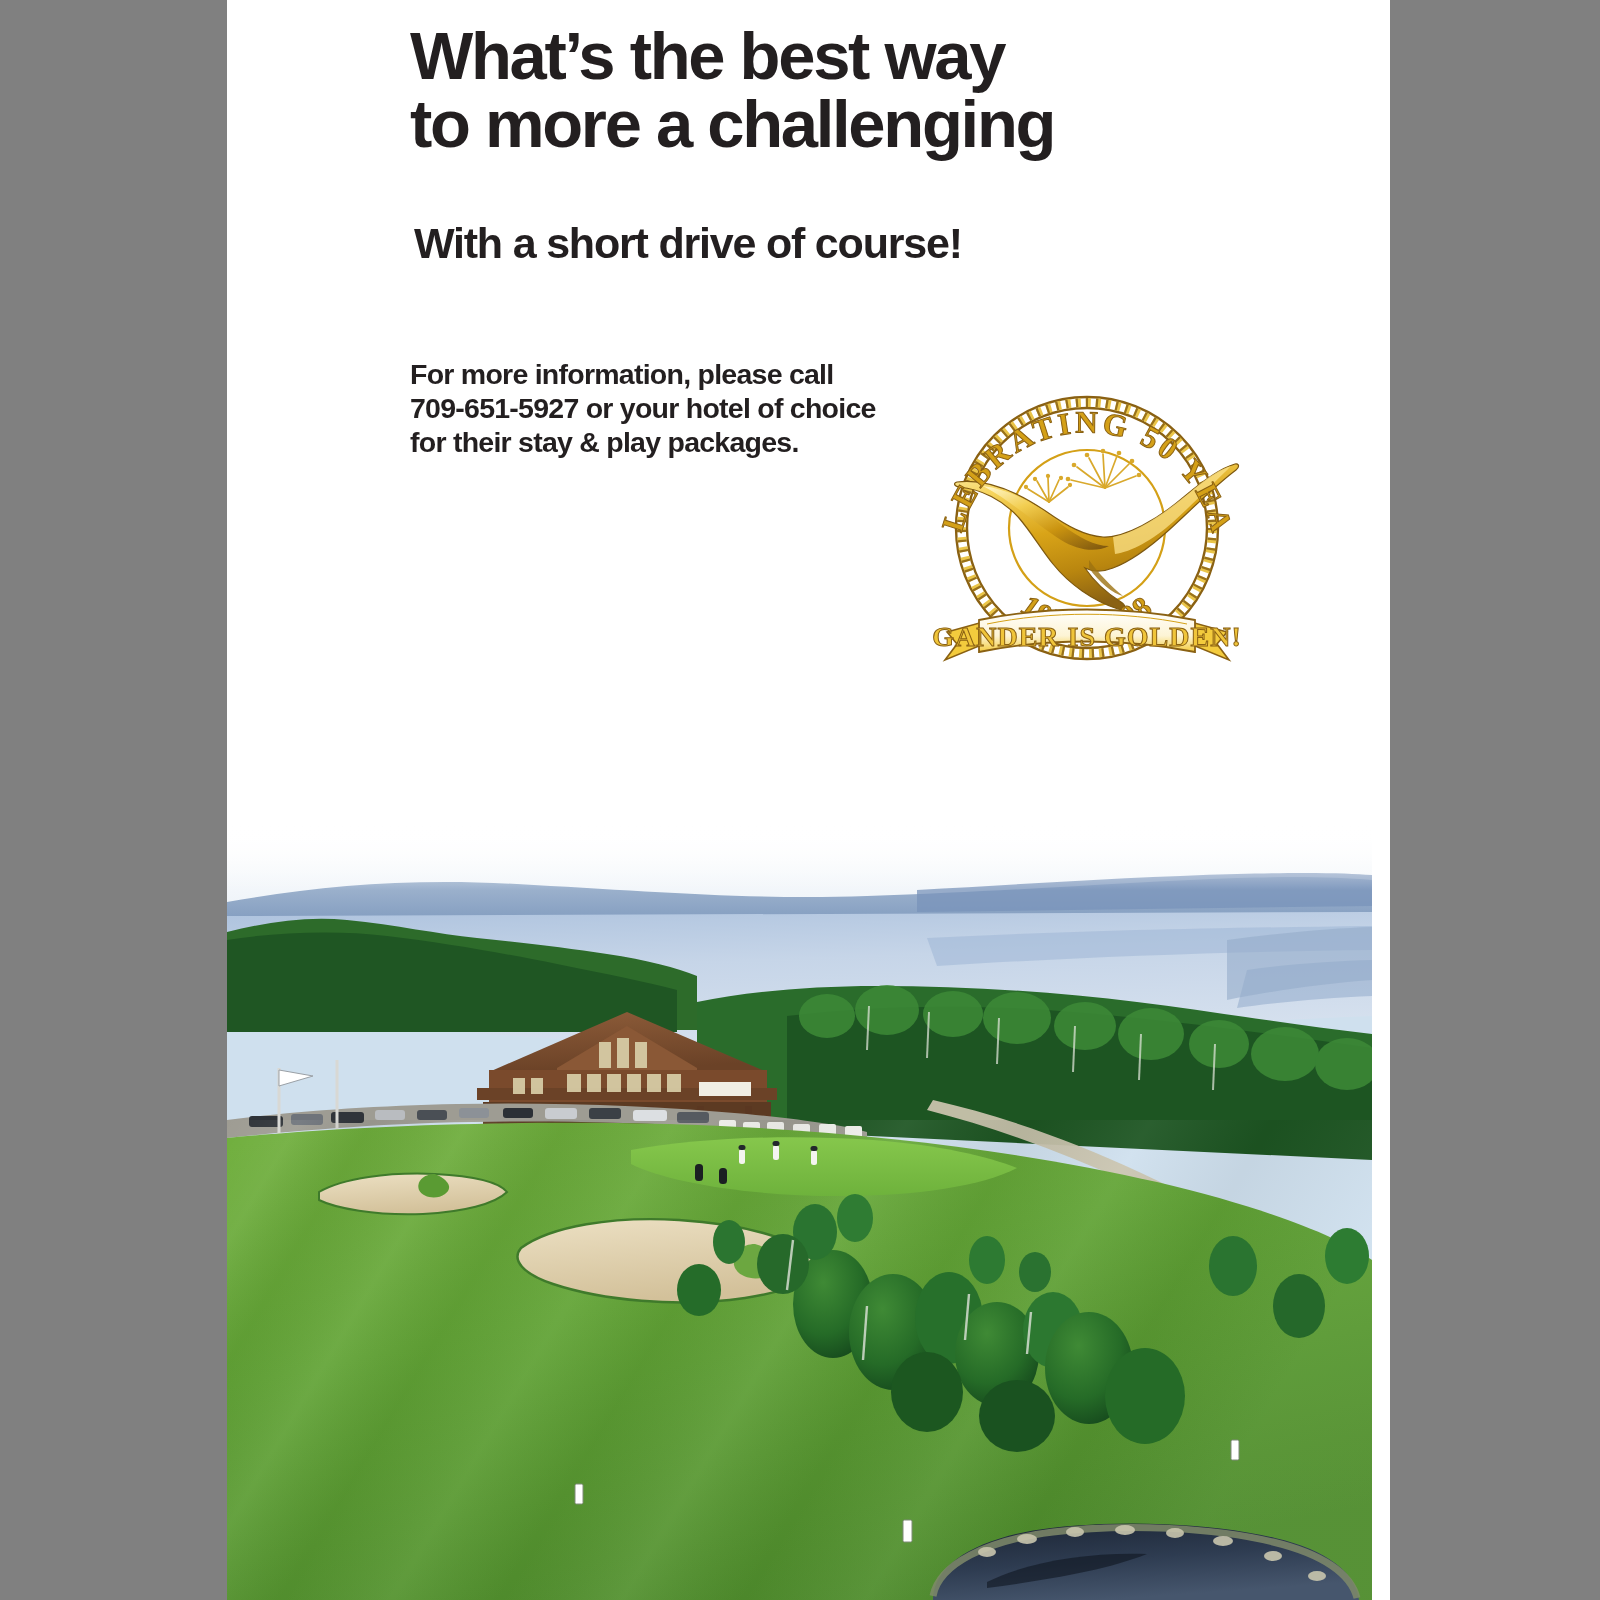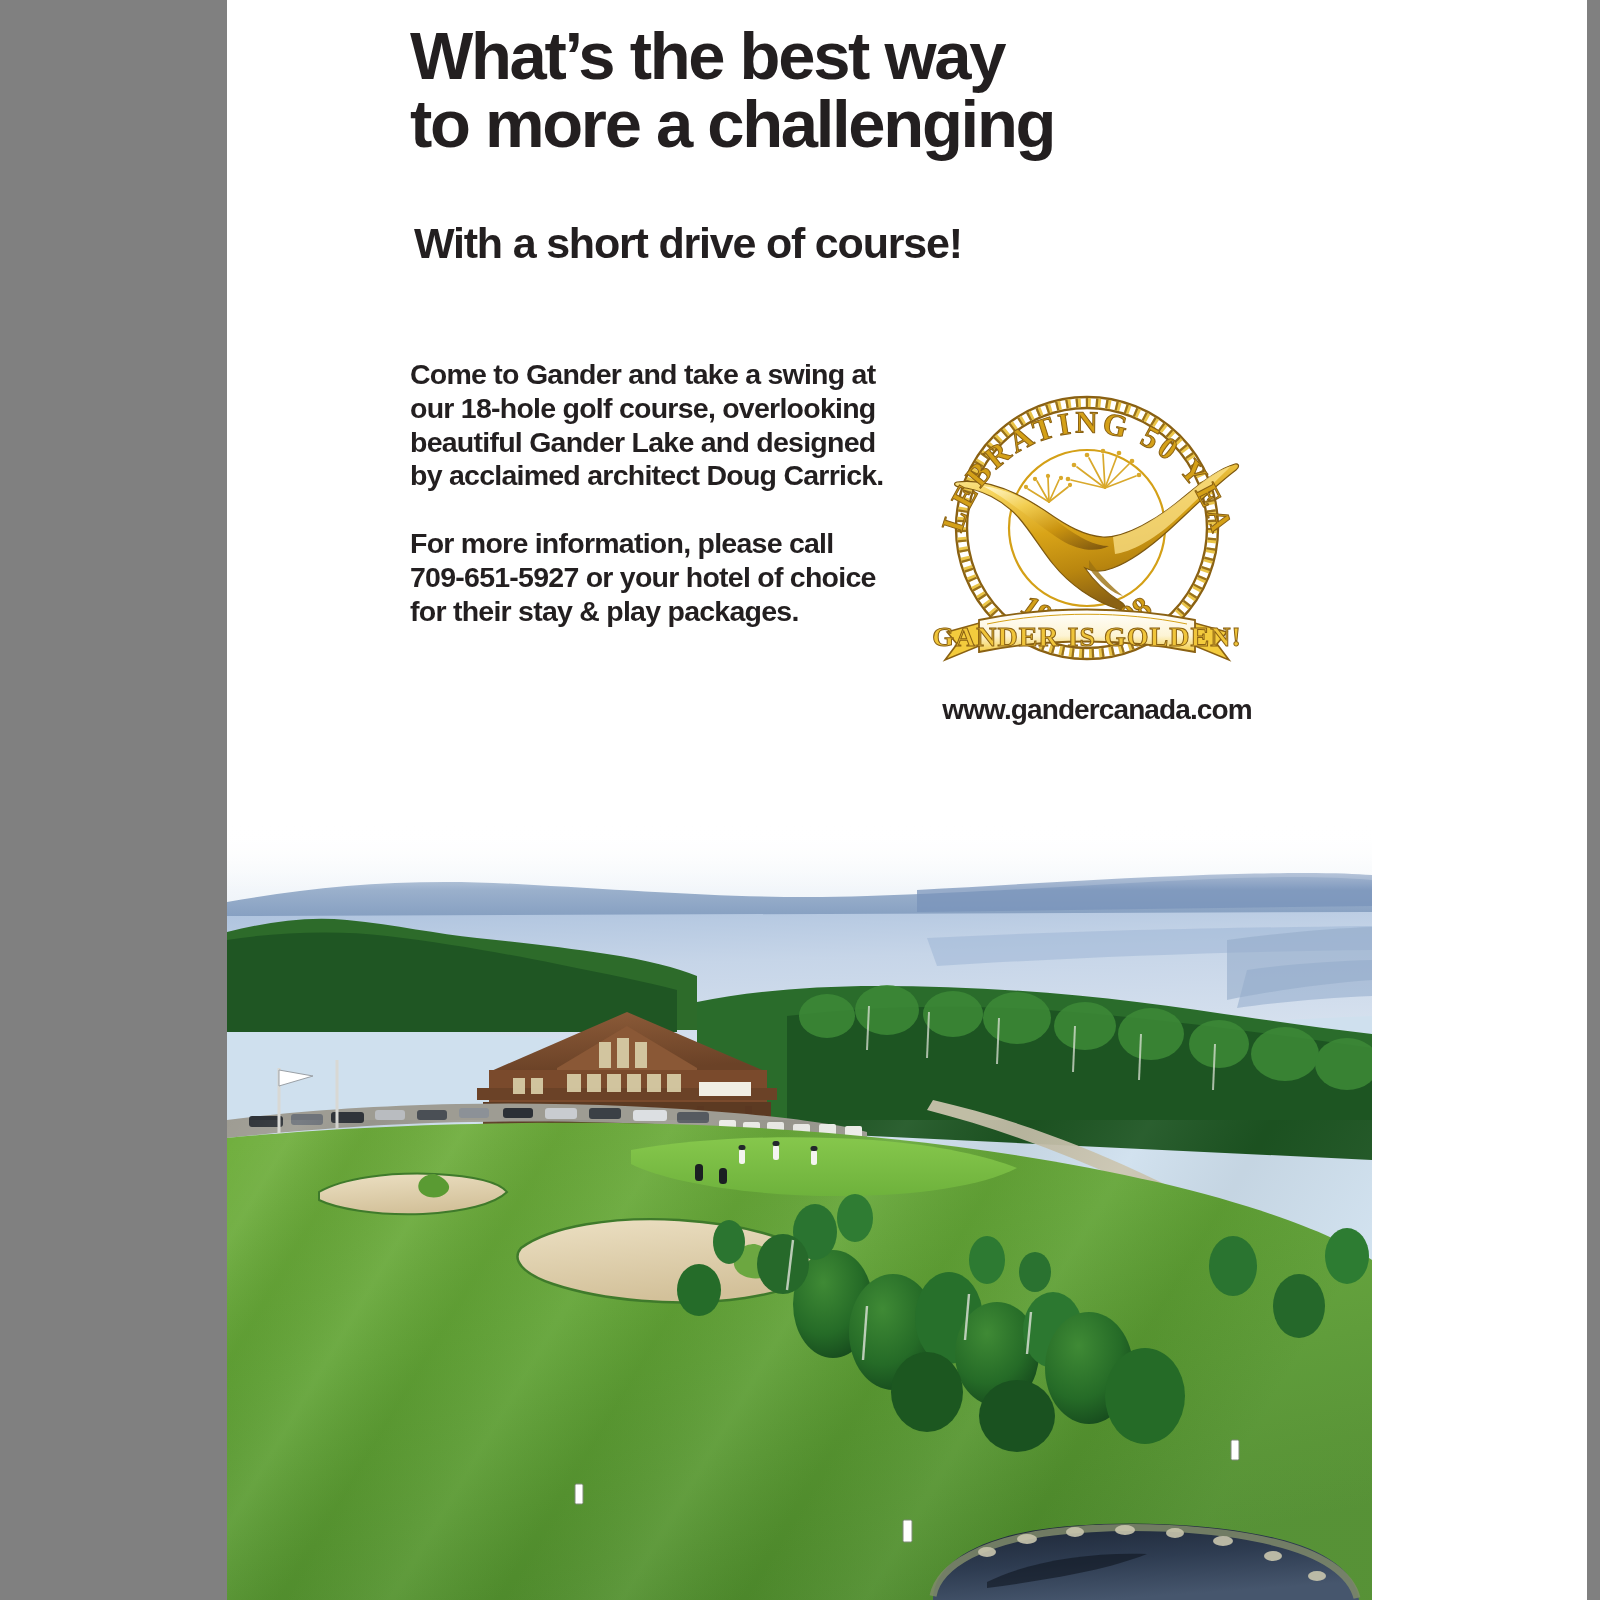--- a/index.html
+++ b/index.html
@@ -13,21 +13,21 @@
     height: 1600px;
     overflow: hidden;
     font-family: "Liberation Sans", sans-serif;
   }
 
   
   #ad-page {
     position: absolute;
     left: 227px;
     top: 0;
-    width: 1360px;
+    width: 1163px;
     height: 1600px;
     background: #ffffff;
     overflow: hidden;
   }
 
   
   .text-zone {
     position: absolute;
     left: 183px;
     top: 0;
@@ -124,21 +124,20 @@
 
   <div class="text-zone">
     <h1 class="headline">
       <span class="hl-line">What’s the best way</span>
       <span class="hl-line">to more a challenging</span>
     </h1>
     <h2 class="subhead">With a short drive of course!</h2>
   </div>
 
   <div class="body-col">
-    <p class="body-para">Come to Gander and take a swing at our 18-hole golf course, overlooking beautiful Gander Lake and designed by acclaimed architect Doug Carrick.</p>
     <p class="body-para">For more information, please call 709-651-5927 or your hotel of choice for their stay &amp; play packages.</p>
   </div>
 
   <div class="logo-zone">
     <div class="seal-wrap">
       <svg viewBox="0 0 340 330" xmlns="http://www.w3.org/2000/svg" aria-hidden="true">
         <defs>
           <linearGradient id="goldBody" x1="0" y1="0" x2="0.4" y2="1">
             <stop offset="0%" stop-color="#fdf0b0"></stop>
             <stop offset="22%" stop-color="#f6d45c"></stop>
@@ -241,21 +240,20 @@
           <path d="M 30 272 L 66 262 L 62 286 L 28 300 L 40 284 Z" fill="#f3cb3d" stroke="#8a6113" stroke-width="1.6"></path>
           <path d="M 310 272 L 274 262 L 278 286 L 312 300 L 300 284 Z" fill="#f3cb3d" stroke="#8a6113" stroke-width="1.6"></path>
           <path d="M 62 260 C 130 246 210 246 278 260
                    L 278 292 C 210 278 130 278 62 292 Z" fill="url(#ribbonFill)" stroke="#8a6113" stroke-width="1.8"></path>
           <path d="M 70 264 C 134 251 206 251 270 264" fill="none" stroke="#d4a017" stroke-width="1"></path>
           <text x="170" y="286" text-anchor="middle" font-family="'Liberation Serif', serif" font-weight="bold" font-size="28" letter-spacing="1" fill="#f0c53a" stroke="#8a6113" stroke-width="1">GANDER IS GOLDEN!</text>
         </g>
       </svg>
     </div>
 
-    <p class="website">www.gandercanada.com</p>
   </div>
 
   <div id="photo">
     <svg viewBox="0 0 1145 780" preserveAspectRatio="none" xmlns="http://www.w3.org/2000/svg" aria-hidden="true">
       <defs>
         <linearGradient id="skyG" x1="0" y1="0" x2="0" y2="1">
           <stop offset="0%" stop-color="#ffffff"></stop>
           <stop offset="55%" stop-color="#f2f6fa"></stop>
           <stop offset="100%" stop-color="#e2ecf4"></stop>
         </linearGradient>

